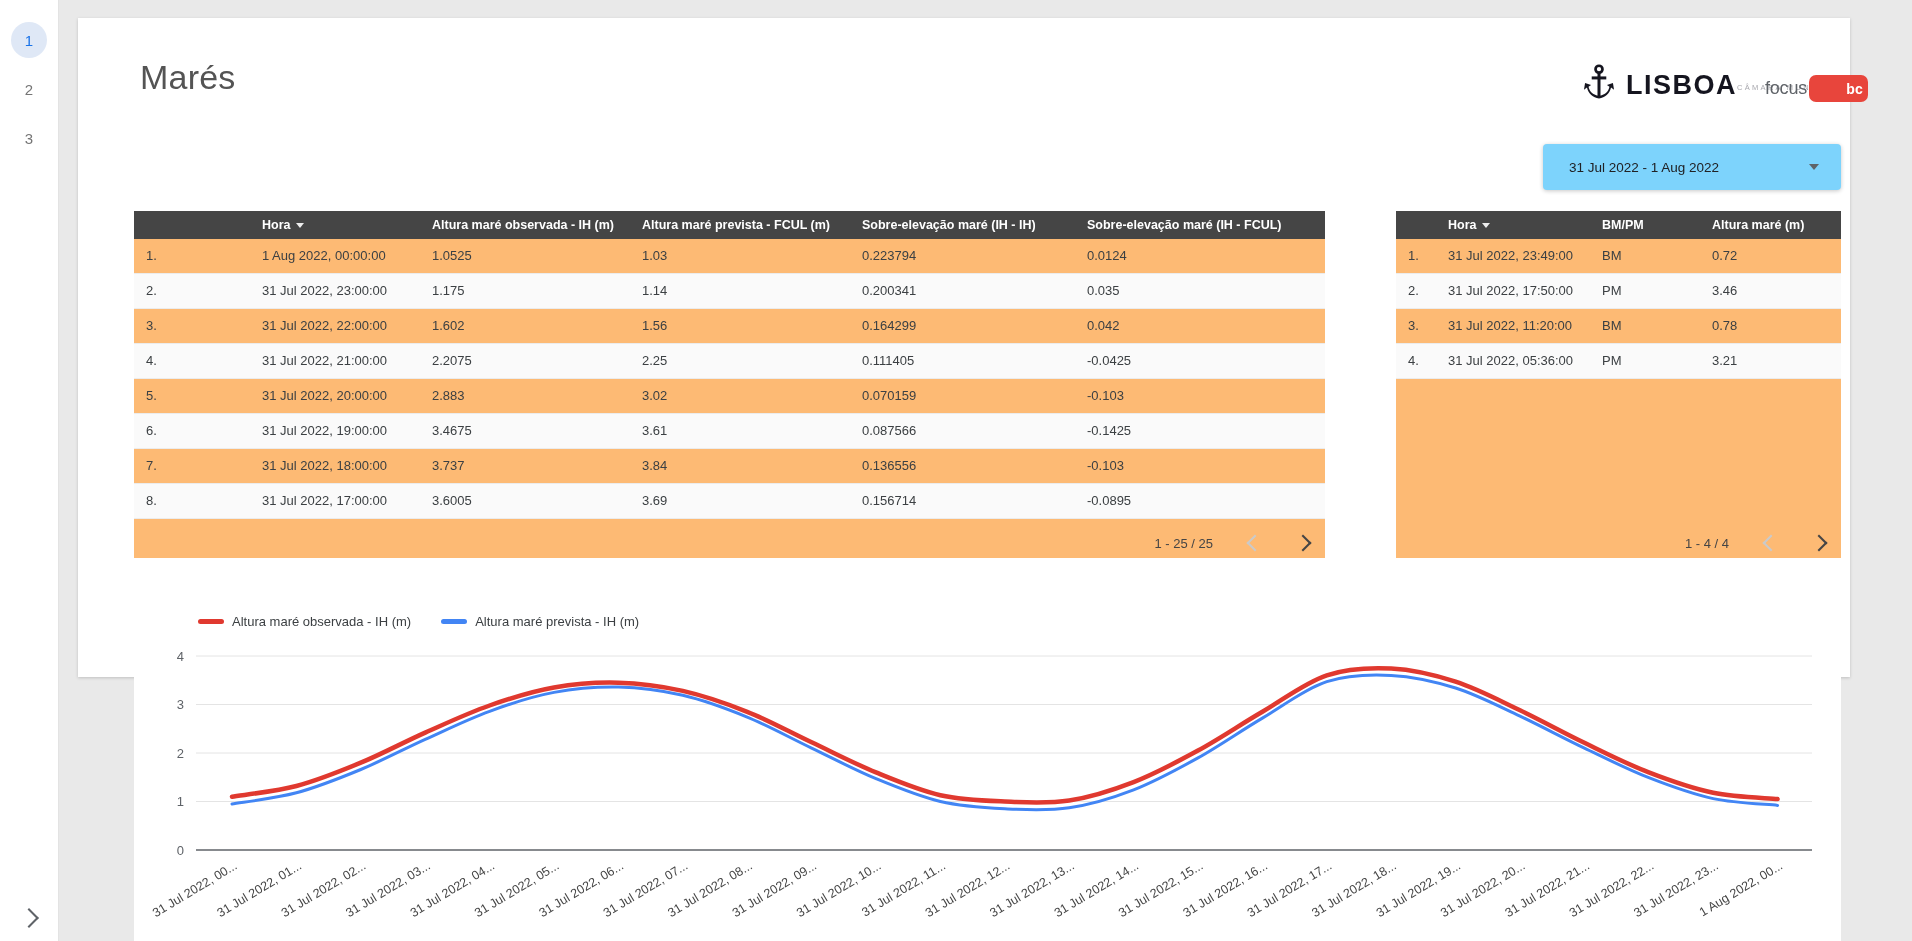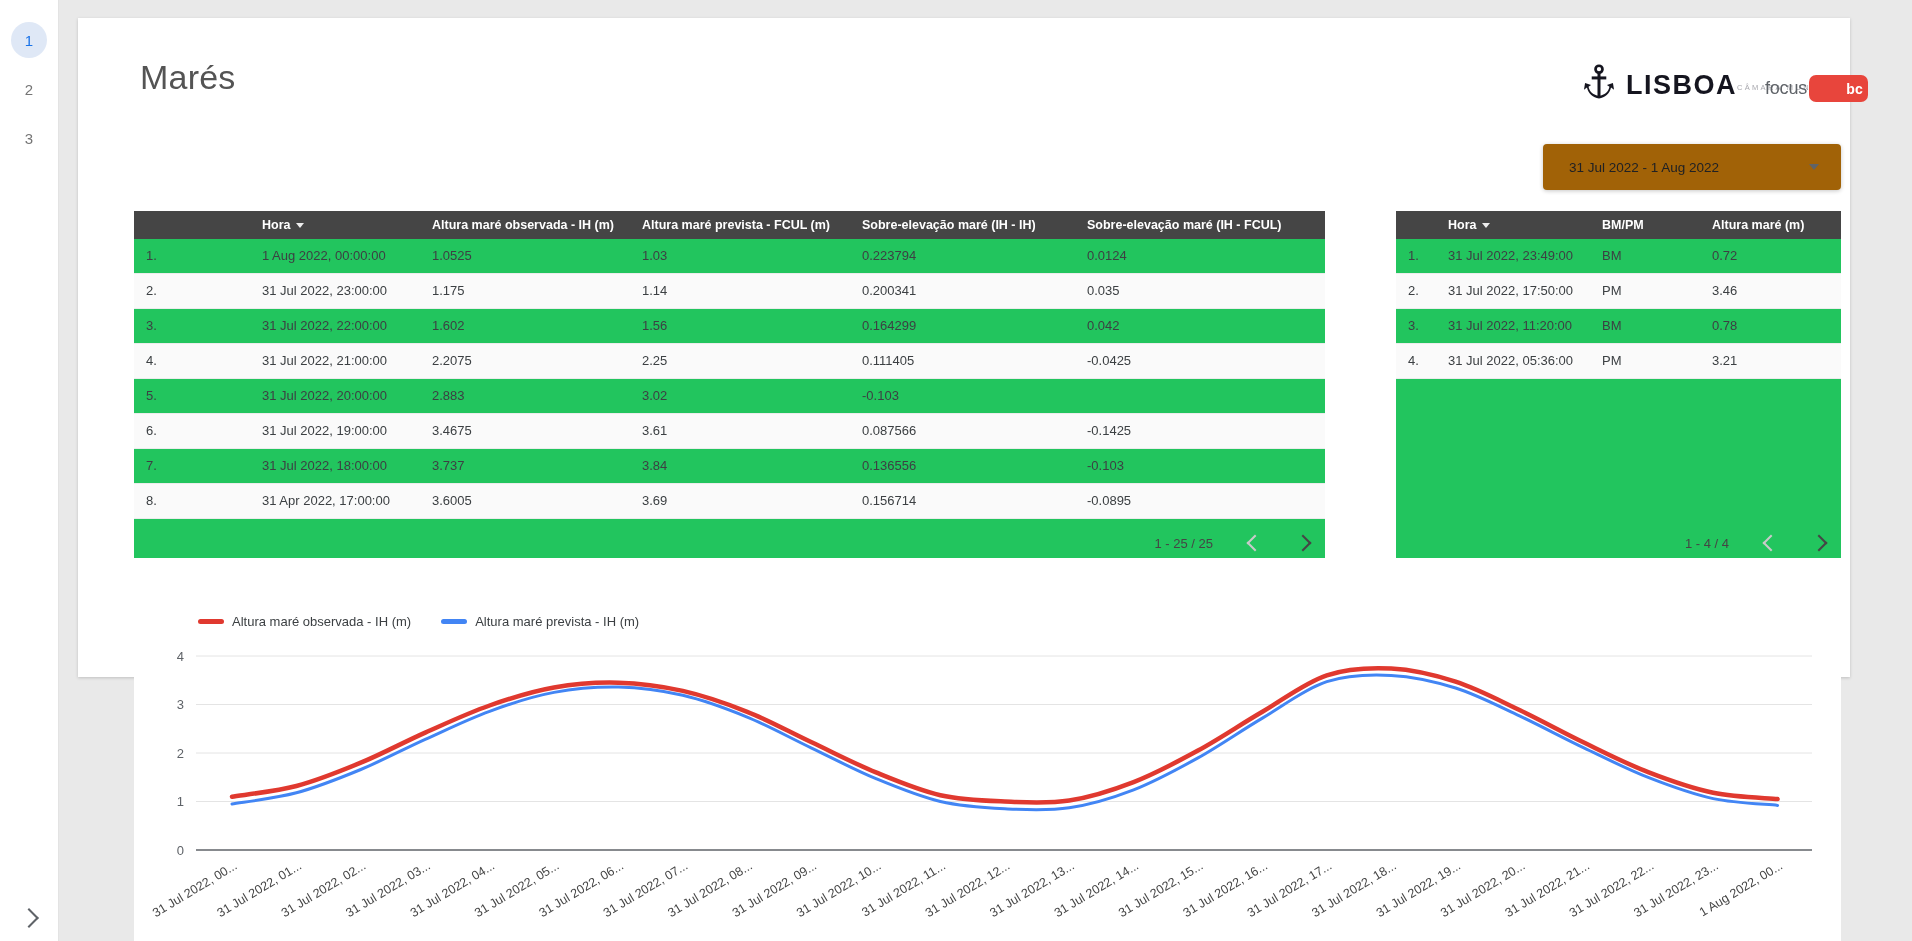--- a/index.html
+++ b/index.html
@@ -23,27 +23,27 @@
   
   .lisboa-logo{position:absolute;left:1502px;top:44px;display:flex;align-items:center;gap:8px;}
   .lisboa-text{display:flex;flex-direction:row;text-align:right;}
   .lisboa-name{font-size:27px;font-weight:bold;color:#15151f;letter-spacing:1.5px;line-height:28px;}
   .lisboa-sub{font-size:7.5px;letter-spacing:2.3px;color:#a8a8ae;margin-top:12px;}
   .focus-logo{position:absolute;left:1687px;top:57px;display:flex;align-items:center;}
   .focus-prefix{font-size:18px;color:#5f6368;letter-spacing:-.2px;}
   .focus-badge{display:inline-flex;align-items:center;justify-content:center;width:27px;height:27px;
     border-radius:7px;color:#fff;font-weight:bold;font-size:14px;margin-left:2px;}
   
-  .date-range{position:absolute;left:1465px;top:126px;width:298px;height:46px;background:#a16207;border-radius:4px;
+  .date-range{position:absolute;left:1465px;top:126px;width:298px;height:46px;background:#7dd3fc;border-radius:4px;
     box-shadow:0 1px 4px rgba(0,0,0,0.22);display:flex;align-items:center;cursor:pointer;}
   .date-range-value{font-size:13.5px;color:#202124;padding-left:26px;}
   .tri-down{width:0;height:0;border-left:5px solid transparent;border-right:5px solid transparent;border-top:6px solid #5f6368;
     position:absolute;right:22px;top:20px;}
   
-  .table{position:absolute;top:193px;height:347px;background:#22c55e;}
+  .table{position:absolute;top:193px;height:347px;background:#fdba74;}
   .main-table{left:56px;width:1191px;}
   .tide-table{left:1318px;width:445px;}
   .thead{display:flex;height:28px;align-items:center;}
   .th{display:flex;align-items:center;color:#fff;font-size:12.5px;font-weight:bold;white-space:nowrap;overflow:hidden;
     padding-left:12px;box-sizing:border-box;height:100%;cursor:pointer;}
   .sort-tri{width:0;height:0;border-left:4px solid transparent;border-right:4px solid transparent;border-top:5px solid #fff;
     margin-left:6px;opacity:.9;flex:none;}
   .tbody{display:block;}
   .tr{display:flex;height:35px;box-sizing:border-box;border-bottom:1px solid #ececec;}
   .tr:nth-child(even){background:#fafafa;}
@@ -173,41 +173,42 @@
           <div class="td c2">2.2075</div>
           <div class="td c3">2.25</div>
           <div class="td c4">0.111405</div>
           <div class="td c5">-0.0425</div>
         </div>
         <div class="tr">
           <div class="td c0">5.</div>
           <div class="td c1">31 Jul 2022, 20:00:00</div>
           <div class="td c2">2.883</div>
           <div class="td c3">3.02</div>
+          <div class="td c4">0.070159</div>
           <div class="td c5">-0.103</div>
         </div>
         <div class="tr">
           <div class="td c0">6.</div>
           <div class="td c1">31 Jul 2022, 19:00:00</div>
           <div class="td c2">3.4675</div>
           <div class="td c3">3.61</div>
           <div class="td c4">0.087566</div>
           <div class="td c5">-0.1425</div>
         </div>
         <div class="tr">
           <div class="td c0">7.</div>
           <div class="td c1">31 Jul 2022, 18:00:00</div>
           <div class="td c2">3.737</div>
           <div class="td c3">3.84</div>
           <div class="td c4">0.136556</div>
           <div class="td c5">-0.103</div>
         </div>
         <div class="tr">
           <div class="td c0">8.</div>
-          <div class="td c1">31 Apr 2022, 17:00:00</div>
+          <div class="td c1">31 Jul 2022, 17:00:00</div>
           <div class="td c2">3.6005</div>
           <div class="td c3">3.69</div>
           <div class="td c4">0.156714</div>
           <div class="td c5">-0.0895</div>
         </div>
       </div>
     <div class="pager">
       <span>1 - 25 / 25</span>
       <span class="chev left disabled" id="main-prev"></span>
       <span class="chev right" id="main-next"></span>

